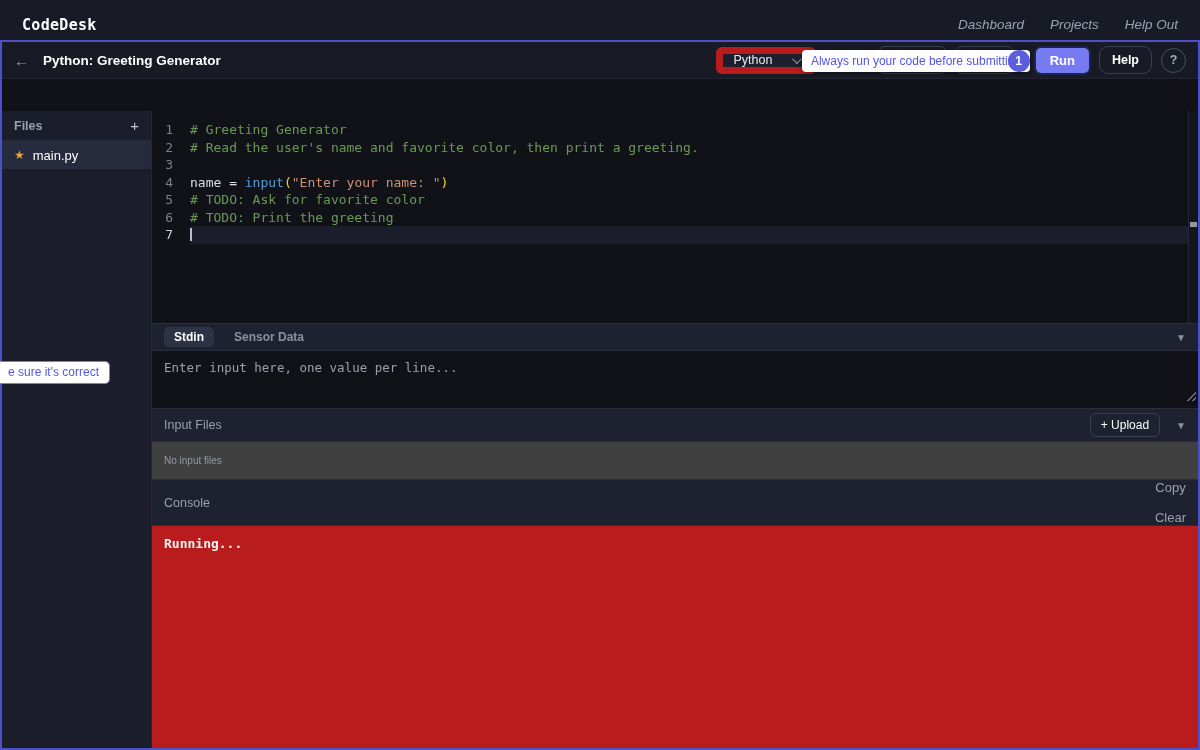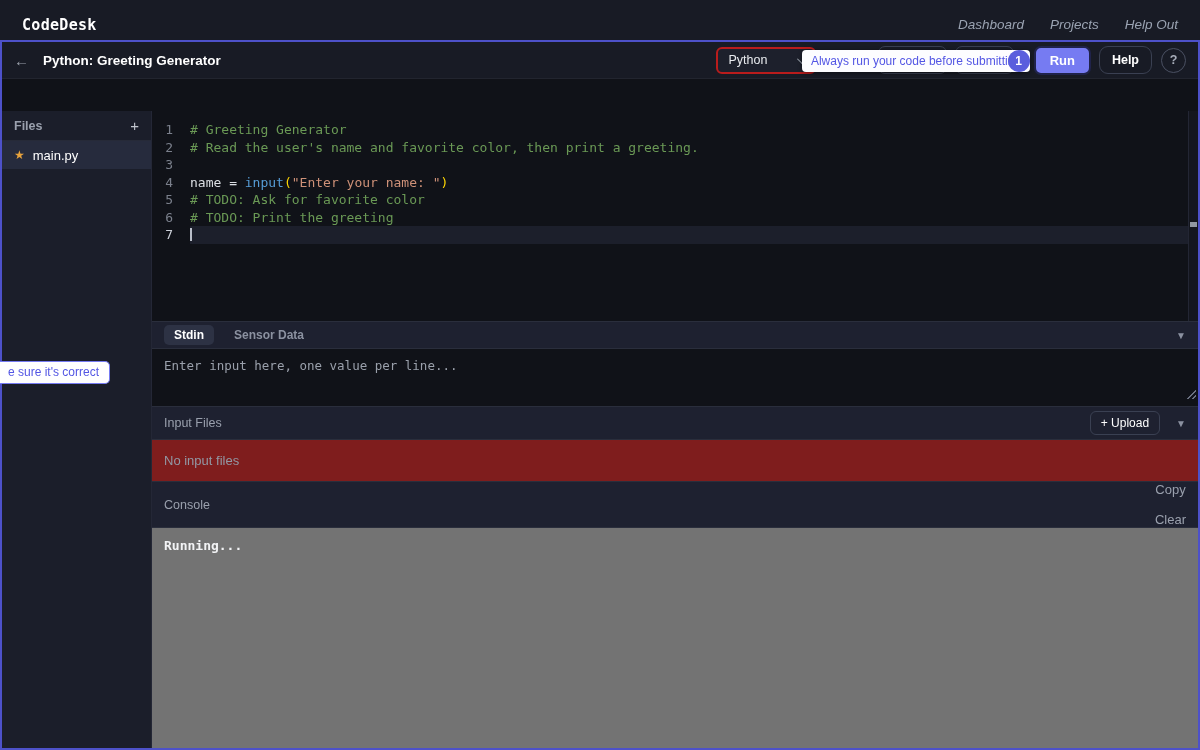--- a/index.html
+++ b/index.html
@@ -17,21 +17,21 @@
   .workspace { position:absolute; top:40px; left:0; right:0; bottom:0;
                border:2px solid #4d51c9; background:#101218;
                display:flex; flex-direction:column; }
 
   
   .toolbar { flex:0 0 37px; background:#181b25; border-bottom:1px solid #22252f;
              display:flex; align-items:center; padding:0 12px; position:relative; }
   .back-btn { background:none; border:none; color:#9aa0ab; font-size:15px; margin-right:14px; cursor:pointer; }
   .page-title { color:#ffffff; font-weight:bold; font-size:13.5px; }
   .tb-right { margin-left:auto; display:flex; align-items:center; }
-  .lang-select { width:100px; height:27px; background:#1d202c; border:2px solid #b91c1c;
+  .lang-select { width:100px; height:27px; background:#1d202c; border:7px solid #b91c1c;
                  border-radius:6px; color:#e8eaee; font-size:12.5px; display:flex;
                  align-items:center; padding:0 10px; margin-right:62px; cursor:pointer; }
   .chevron { margin-left:auto; width:7px; height:7px; border-right:1.5px solid #9aa0ab;
              border-bottom:1.5px solid #9aa0ab; transform:rotate(45deg) translateY(-2px); }
   .tb-btn { background:transparent; border:1px solid #3a4052; border-radius:7px; color:#ffffff;
             font-weight:bold; font-size:12.5px; height:28px; padding:0 12px;
             display:flex; align-items:center; cursor:pointer; font-family:inherit; }
   .submit-btn { margin-right:8px; }
   .test-btn { position:relative; margin-right:20px; padding:0 16px; }
   .badge { position:absolute; right:-17px; top:3px; width:22px; height:22px; border-radius:50%;
@@ -101,27 +101,27 @@
                    background:repeating-linear-gradient(-45deg, transparent 0 2px, #6a7080 2px 3.5px);
                    cursor:nwse-resize; }
   .panel-gap { flex:0 0 5px; background:#101218; }
 
   .inputfiles-bar { flex:0 0 34px; }
   .bar-label { color:#9aa0ad; font-weight:normal; font-size:12.5px; }
   .upload-btn { margin-left:auto; margin-right:16px; background:transparent; border:1px solid #3a4052;
                 border-radius:6px; color:#ffffff; font-size:12px; padding:4px 10px; cursor:pointer;
                 font-family:inherit; }
   .inputfiles-bar .collapse { margin-left:0; }
-  .empty-row { flex:0 0 29px; background:#7f1d1d; display:flex; align-items:center;
-               padding:13px 12px; color:#9298a4; font-size:13px; }
+  .empty-row { flex:0 0 29px; background:#404040; display:flex; align-items:center;
+               padding:13px 12px; color:#9298a4; font-size:10px; }
 
   .console-bar { flex:0 0 27px; }
   .console-actions { margin-left:auto; display:flex; gap:15px;flex-direction:column; }
   .action { background:none; border:none; color:#9aa0ad; font-size:13px; cursor:pointer; font-family:inherit; }
-  .console-out { flex:1; background:#737373; padding:10px 12px; color:#f2f3f5;
+  .console-out { flex:1; background:#b91c1c; padding:10px 12px; color:#f2f3f5;
                  font-family:"DejaVu Sans Mono", monospace; font-size:13px; font-weight:bold; }
 </style>
 </head>
 <body>
 
 <div class="top-nav">
   <span class="brand">CodeDesk</span>
   <div class="nav-links">
     <span class="nav-link">Dashboard</span>
     <span class="nav-link">Projects</span>

